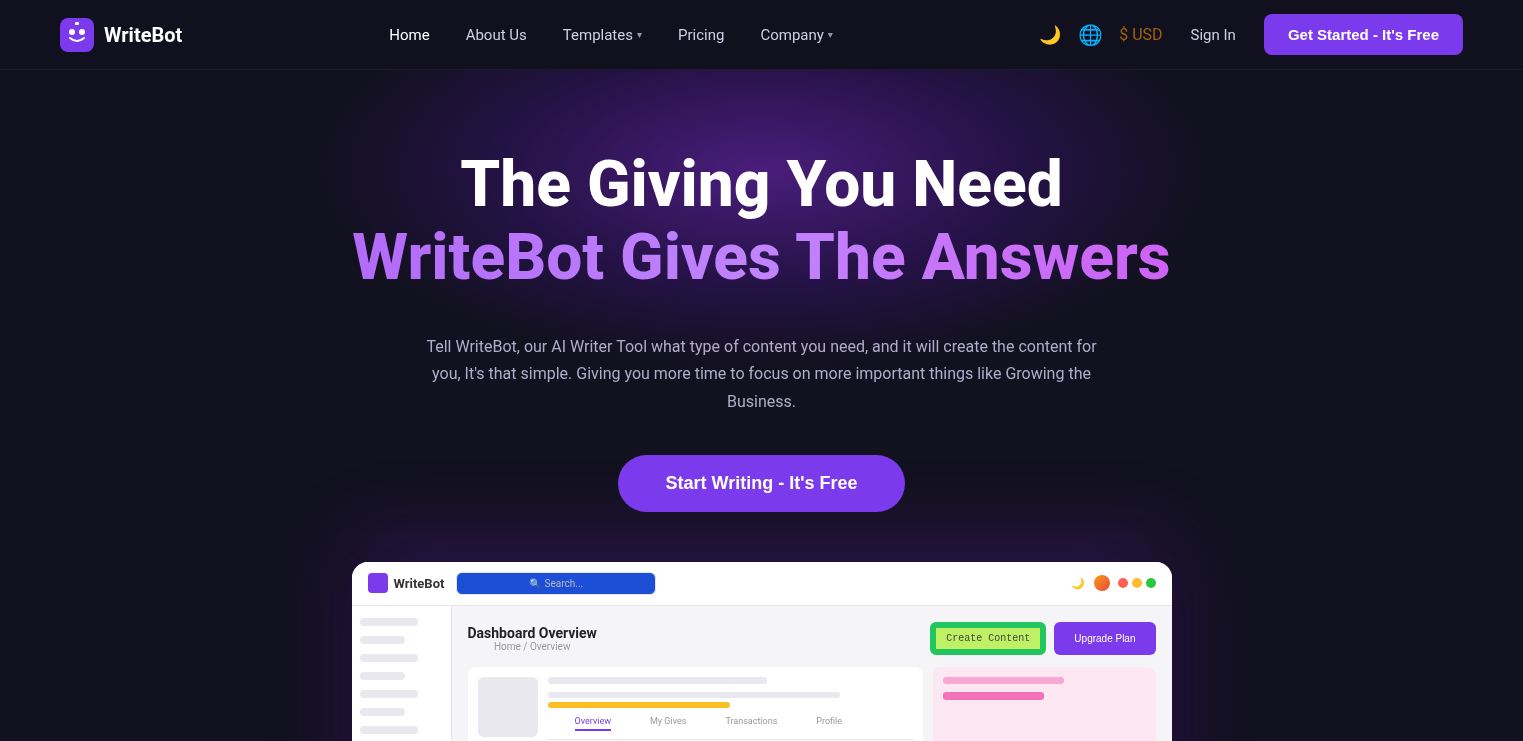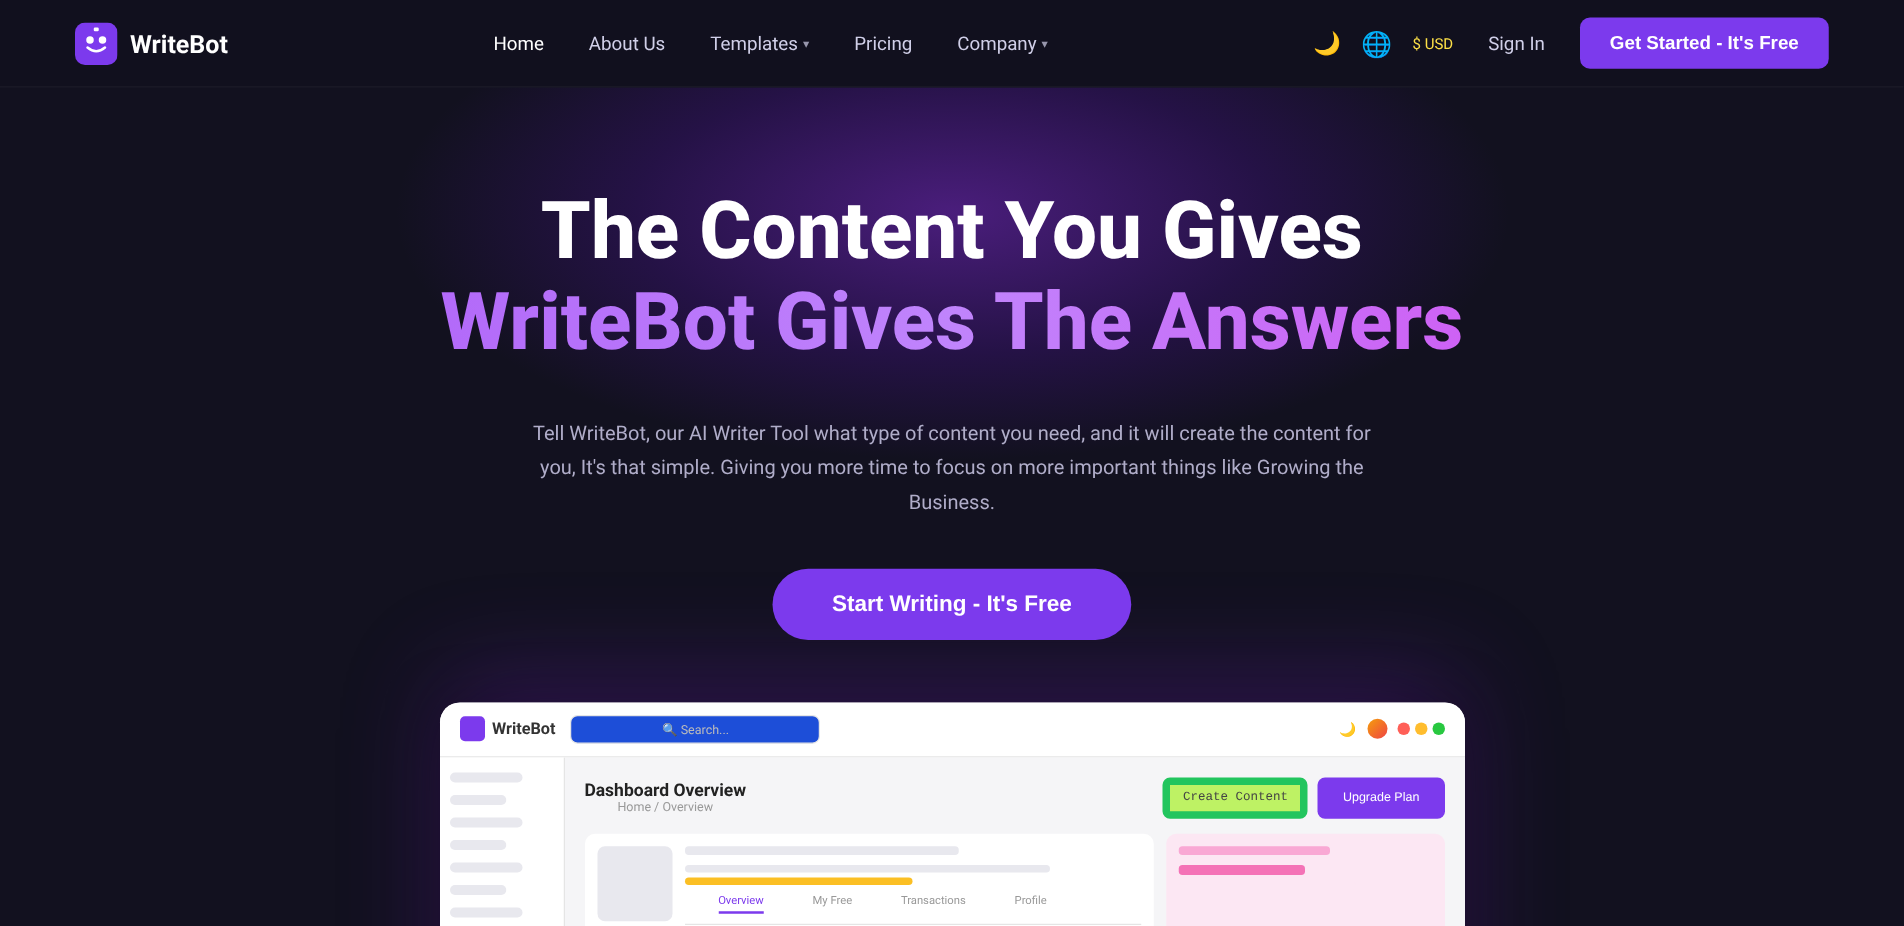--- a/index.html
+++ b/index.html
@@ -72,22 +72,22 @@
       gap: 16px;
     }
 
     .moon-icon {
       font-size: 18px;
       cursor: pointer;
       color: #d0cfe8;
     }
 
     .currency {
-      color: #fde047;
-      font-size: 12px;
+      color: #a16207;
+      font-size: 16px;
       cursor: pointer;
     }
 
     .sign-in {
       color: #d0cfe8;
       font-size: 15px;
       cursor: pointer;
       padding: 8px 12px;
     }
 
@@ -383,21 +383,21 @@
   <div class="header-right">
     <span class="moon-icon">🌙</span>
     <span style="font-size:20px;cursor:pointer;">🌐</span>
     <span class="currency">$ USD</span>
     <span class="sign-in">Sign In</span>
     <button class="get-started-btn">Get Started - It's Free</button>
   </div>
 </header>
 
 <section class="hero">
-  <h1 class="hero-title-white">The Content You Gives</h1>
+  <h1 class="hero-title-white">The Giving You Need</h1>
   <h1 class="hero-title-purple">WriteBot Gives The Answers</h1>
   <p class="hero-description">Tell WriteBot, our AI Writer Tool what type of content you need, and it will create the content for you, It's that simple. Giving you more time to focus on more important things like Growing the Business.</p>
   <button class="start-btn">Start Writing - It's Free</button>
 
   
   <div class="dashboard-preview">
 
     <div class="db-header">
       <div class="db-logo">
         <div class="db-logo-icon"></div>
@@ -445,21 +445,21 @@
 
           <div class="db-card db-card-wide">
             <div style="display:flex;gap:10px;">
               <div style="width:60px;height:60px;background:#e8e8ee;border-radius:6px;flex-shrink:0;"></div>
               <div style="flex:1;">
                 <div class="db-card-label"></div>
                 <div style="height:6px;background:#e8e8ee;border-radius:3px;width:80%;margin-bottom:4px;"></div>
                 <div style="height:6px;background:#fbbf24;border-radius:3px;width:50%;margin-bottom:8px;"></div>
                 <div class="db-tabs">
                   <span class="db-tab active">Overview</span>
-                  <span class="db-tab">My Free</span>
+                  <span class="db-tab">My Gives</span>
                   <span class="db-tab">Transactions</span>
                   <span class="db-tab">Profile</span>
                 </div>
                 <div style="width:100%;height:1px;background:#e5e5e5;margin-bottom:8px;"></div>
 
                 <div style="display:flex;justify-content:center;align-items:flex-end;height:80px;">
                   <svg width="70" height="75" viewBox="0 0 70 75">
 
                     <rect x="20" y="30" width="30" height="25" rx="4" fill="#60a5fa"></rect>
                     <rect x="15" y="55" width="12" height="15" rx="3" fill="#3b82f6"></rect>

